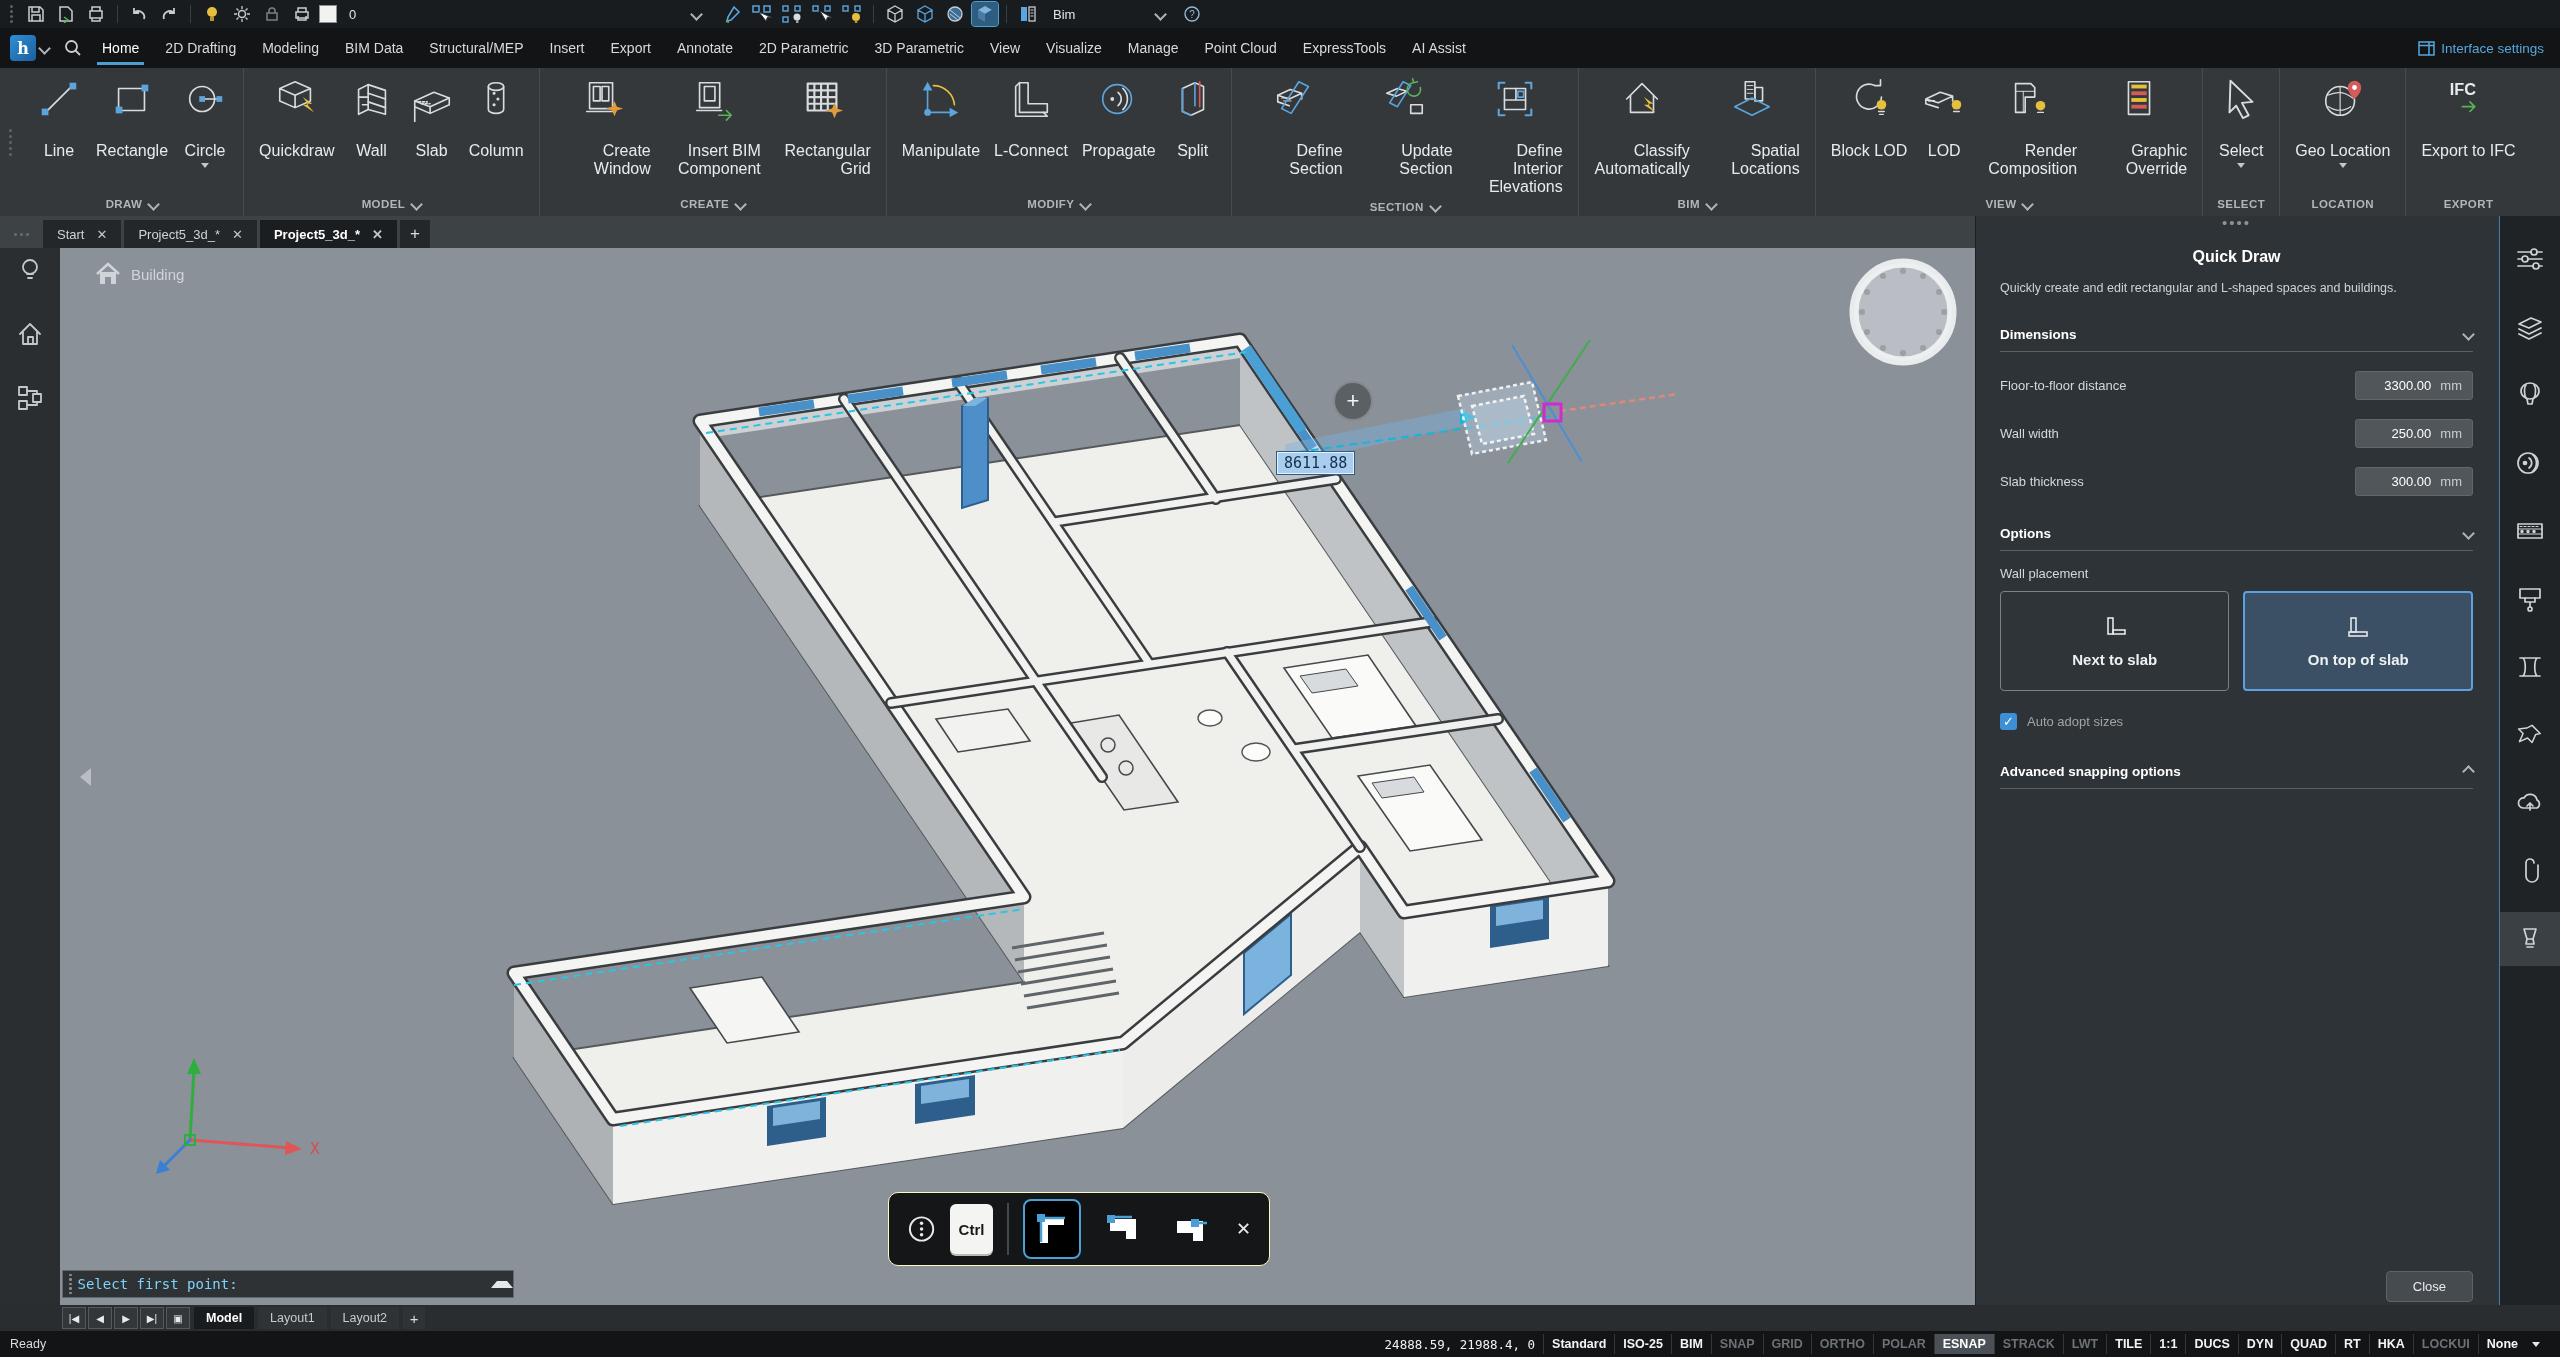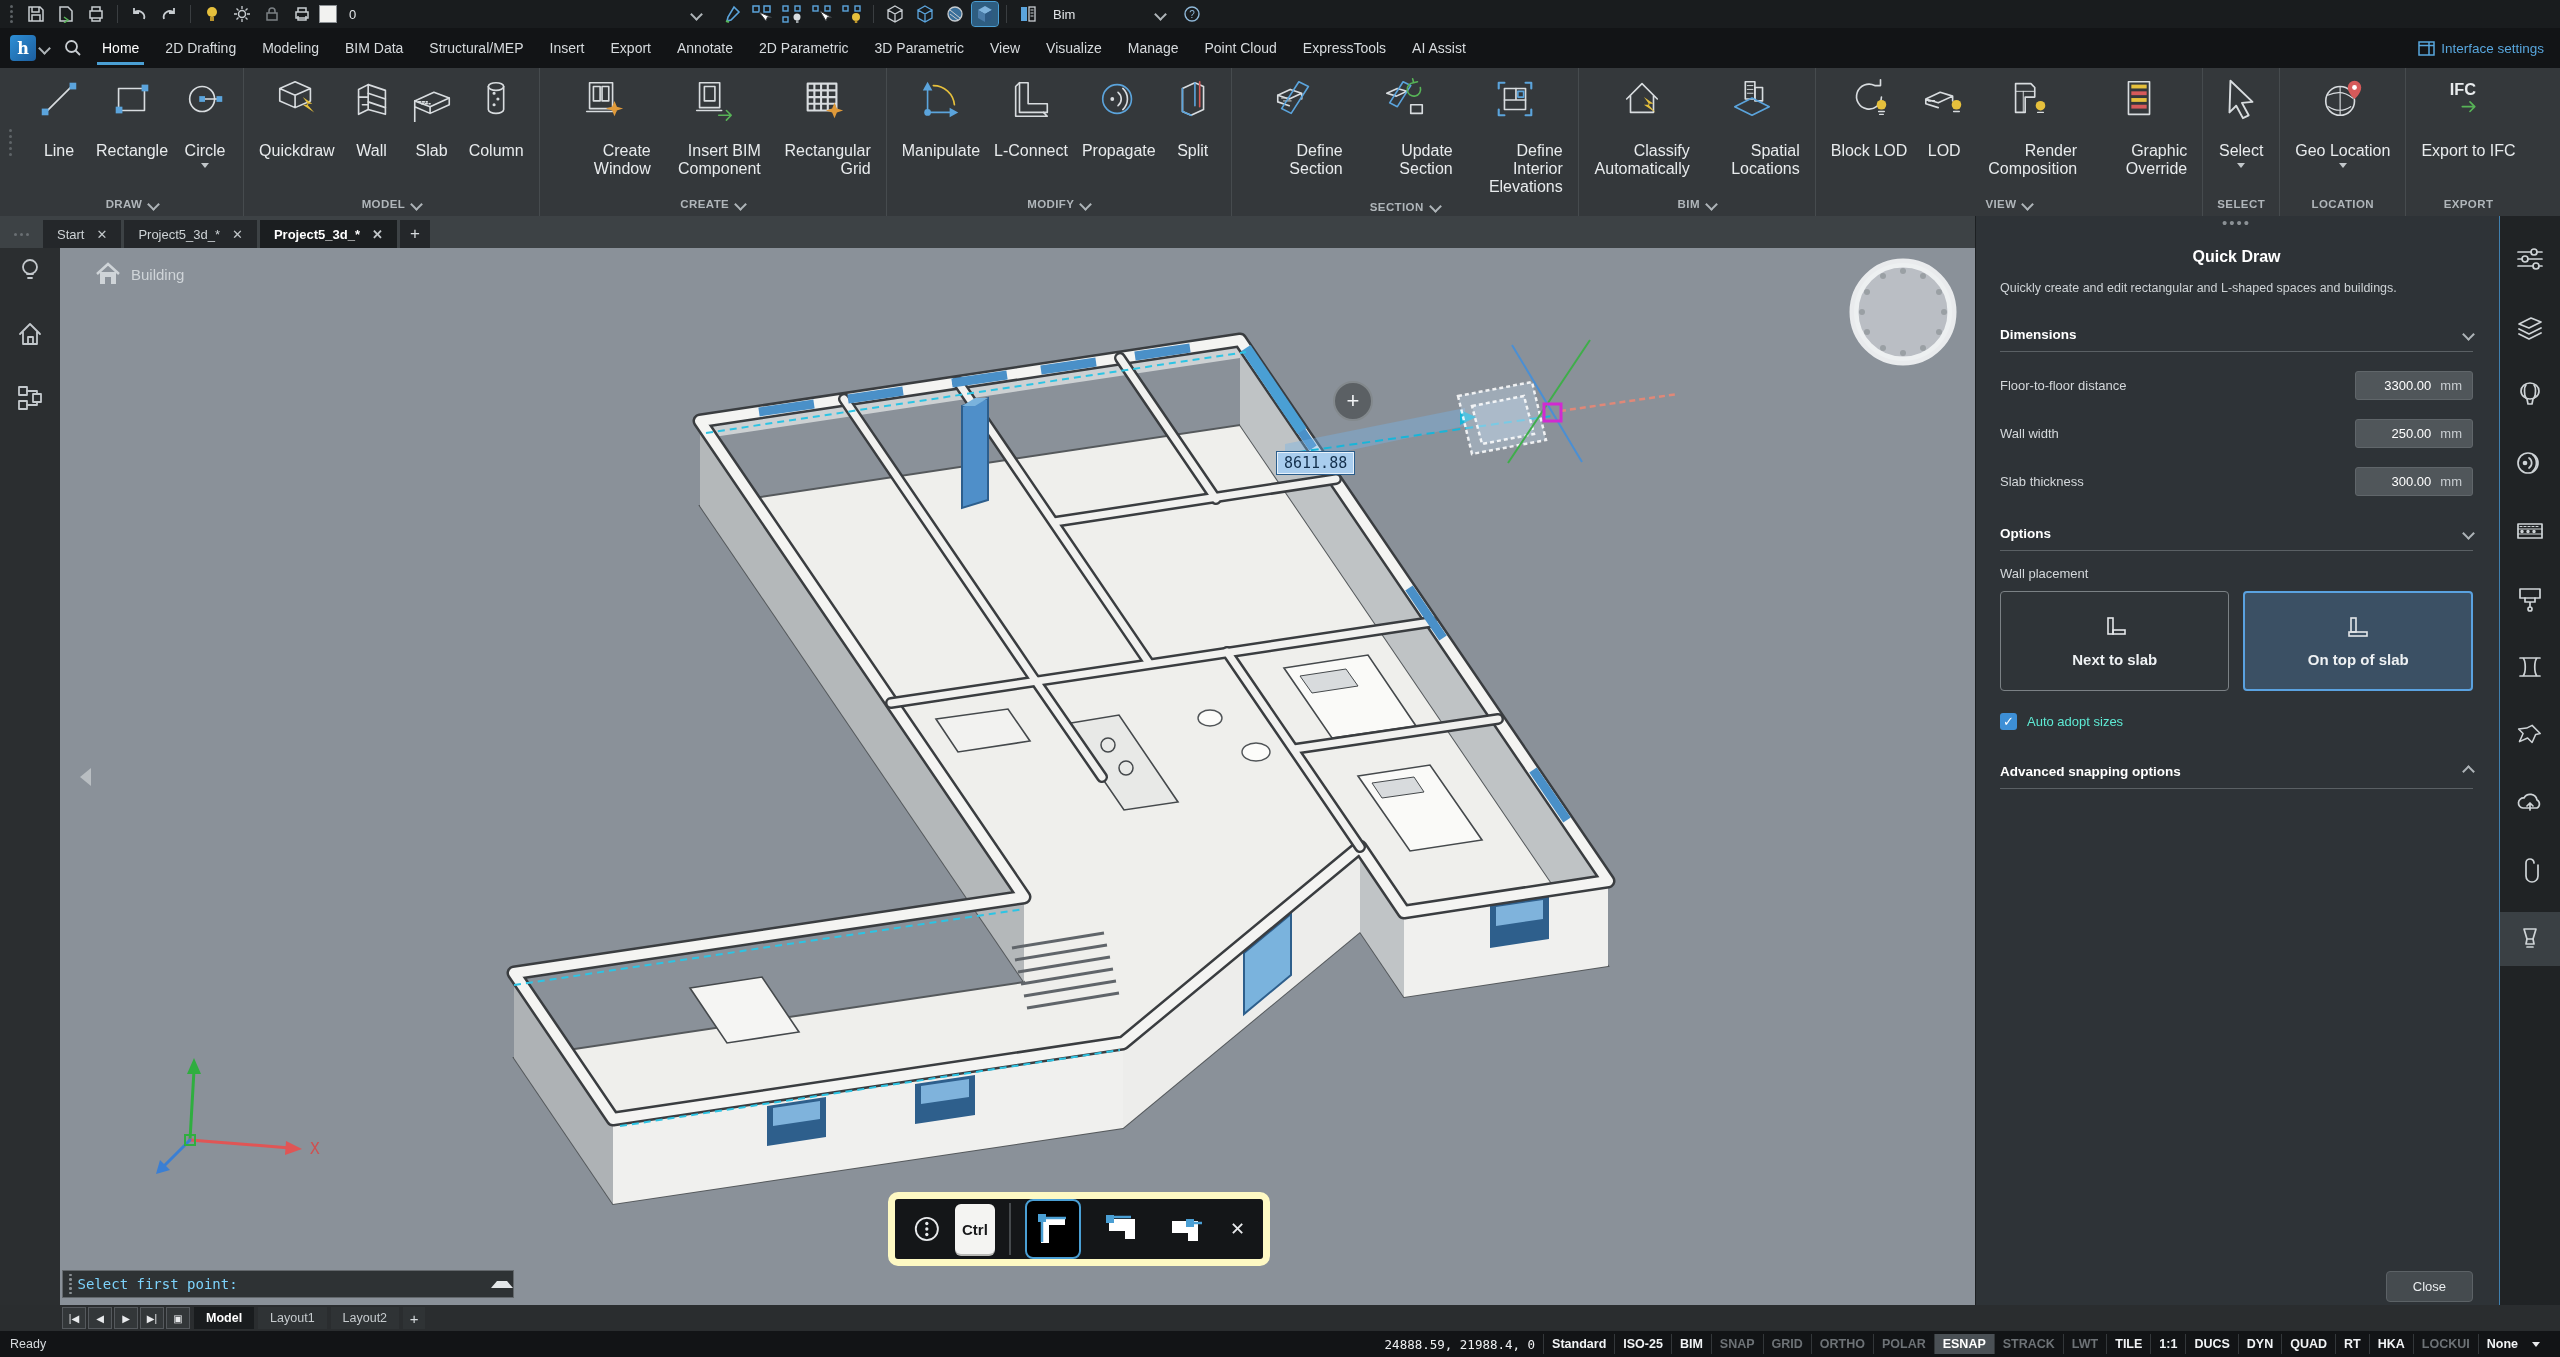--- a/index.html
+++ b/index.html
@@ -61,21 +61,21 @@
   .dimbox{left:1276px;top:451px;background:#a9cdee;border:1px solid #2a5d8c;color:#132f4c;
           font-family:"DejaVu Sans Mono",monospace;font-size:15px;padding:2px 7px;box-shadow:0 0 0 1px #e8f1f9 inset;}
   .plusbadge{left:1333px;top:381px;width:36px;height:36px;border-radius:50%;background:#5b6064;border:2px solid #83898d;
              color:#f2f4f6;font-size:22px;display:flex;align-items:center;justify-content:center;}
   
   .cmdbar{left:62px;top:1270px;width:452px;height:28px;background:#2e3234;border:1px solid #63686c;display:flex;align-items:center;box-sizing:border-box;}
   .cmdgrip{display:flex;flex-direction:column;gap:2px;padding:0 6px;}
   .cmdgrip i{width:2.5px;height:2.5px;background:#8a9094;border-radius:50%;}
   .cmdtext{font-family:"DejaVu Sans Mono",monospace;font-size:14px;color:#7dd3fc;}
   .cmdup{margin-left:auto;padding-right:10px;width:0;height:0;border-left:6px solid transparent;border-right:6px solid transparent;border-bottom:7px solid #e4e7e9;}
-  .hotbar{left:888px;top:1192px;width:382px;height:74px;background:#141618;border:7px solid #fef9c3;border-radius:10px;
+  .hotbar{left:888px;top:1192px;width:382px;height:74px;background:#141618;border:1px solid #fef9c3;border-radius:10px;
           display:flex;align-items:center;gap:14px;padding:0 18px;box-sizing:border-box;}
   .keycap{background:#f4f4f2;color:#17181a;border-radius:6px;width:44px;height:50px;display:flex;align-items:center;justify-content:center;
           font-size:15px;font-weight:bold;box-shadow:0 2px 0 #b9b9b6;}
   .hsep{width:2px;height:52px;background:#45494c;}
   .hslot{width:56px;height:56px;display:flex;align-items:center;justify-content:center;border-radius:8px;}
   .hslot.sel{border:2px solid #4a9fd4;background:#000;}
   .hx{color:#e8eaec;font-size:18px;margin-left:4px;}
   
   .rightpanel{left:1975px;top:216px;width:524px;height:1094px;background:#2e3337;border-left:1px solid #1d2022;
               box-sizing:border-box;padding:0 26px 0 24px;display:flex;flex-direction:column;}
@@ -91,21 +91,21 @@
         padding:6px 10px;font-size:13px;color:#fff;display:flex;justify-content:flex-end;gap:9px;}
   .qval .unit{color:#c9ced2;}
   .subl{font-size:13px;color:#d4d8db;margin-top:15px;}
   .placerow{display:flex;gap:14px;margin-top:10px;}
   .place{width:233px;height:100px;border:1px solid #7b8185;border-radius:4px;background:#2f3438;display:flex;
          flex-direction:column;align-items:center;justify-content:center;gap:7px;color:#eef1f3;font-size:15px;font-weight:bold;box-sizing:border-box;}
   .place.sel{background:#3b5064;border:2px solid #5aa2e0;}
   .lic{width:30px;height:30px;stroke:#e4e7e9;fill:none;stroke-width:1.6;}
   .chkrow{display:flex;align-items:center;gap:10px;margin-top:22px;}
   .chk{width:17px;height:17px;background:#3d8fd6;border-radius:3px;color:#fff;font-size:13px;display:flex;align-items:center;justify-content:center;}
-  .chkrow span.t{font-size:13px;color:#5eead4;}
+  .chkrow span.t{font-size:13px;color:#a3a3a3;}
   .pclose{margin-top:auto;margin-bottom:8px;align-self:flex-end;background:#454b4f;border:1px solid #5c6266;border-radius:4px;
           color:#eaedef;font-size:13px;padding:7px 26px;}
   
   .rightstrip{left:2499px;top:216px;width:61px;height:1115px;background:#202object325;background:#202325;display:flex;flex-direction:column;align-items:center;padding-top:28px;box-sizing:border-box;gap:38px;border-left:1px solid #3f7fae;}
   .rsic{width:30px;height:30px;stroke:#ced3d6;fill:none;stroke-width:1.7;stroke-linejoin:round;stroke-linecap:round;flex:0 0 auto;}
   .rshl{width:61px;display:flex;justify-content:center;background:#3a4044;padding:12px 0;margin-top:-12px;}
   
   .layoutbar{left:0;top:1305px;width:2560px;height:26px;background:#2a2d2f;display:flex;align-items:center;padding-left:62px;box-sizing:border-box;gap:2px;}
   .navb{width:22px;height:20px;border:1px solid #55595d;background:#333739;color:#e8eaec;font-size:10px;display:flex;align-items:center;justify-content:center;}
   .ltab{height:22px;padding:0 12px;display:flex;align-items:center;font-size:12.5px;background:#2f3335;color:#c6cbce;margin-left:2px;}

